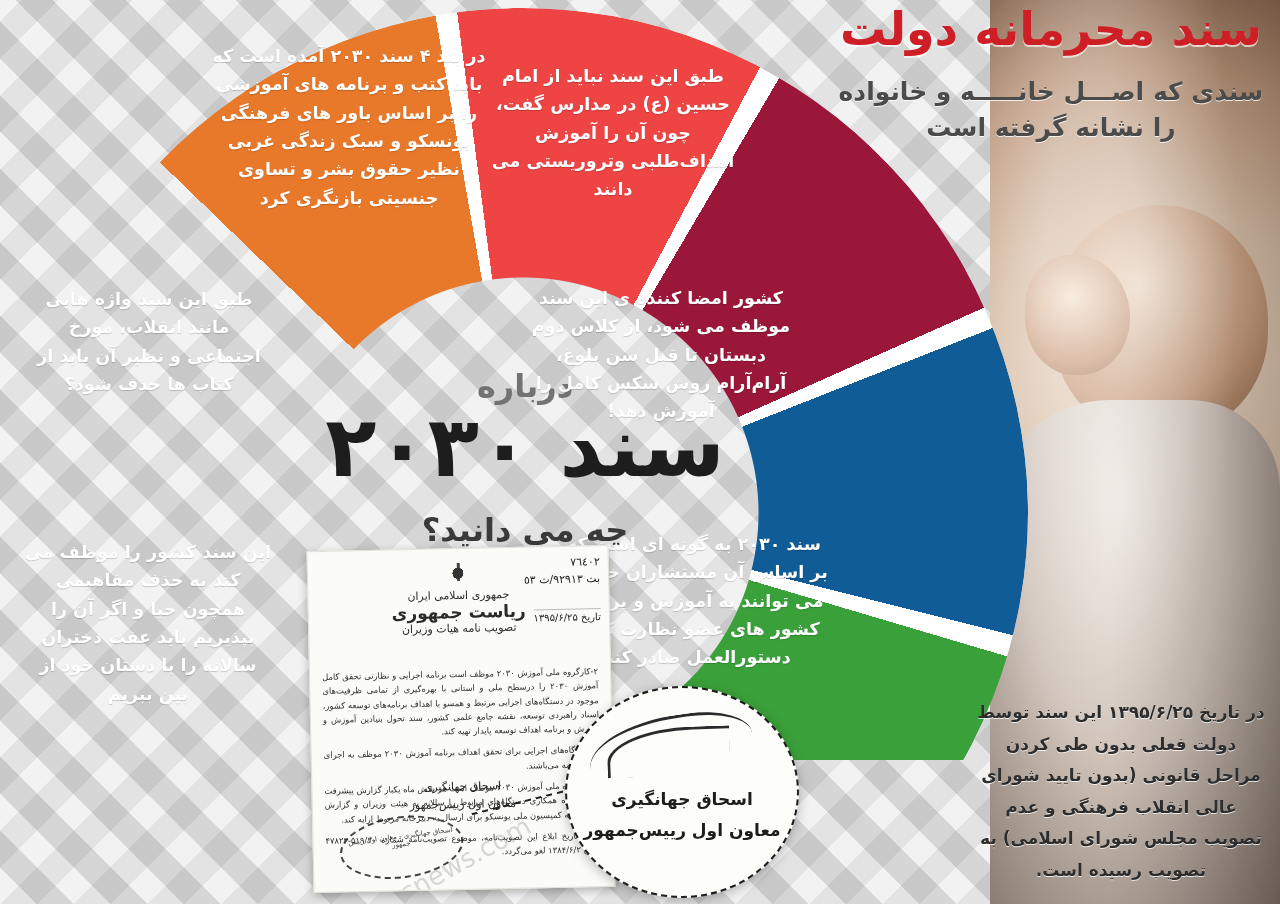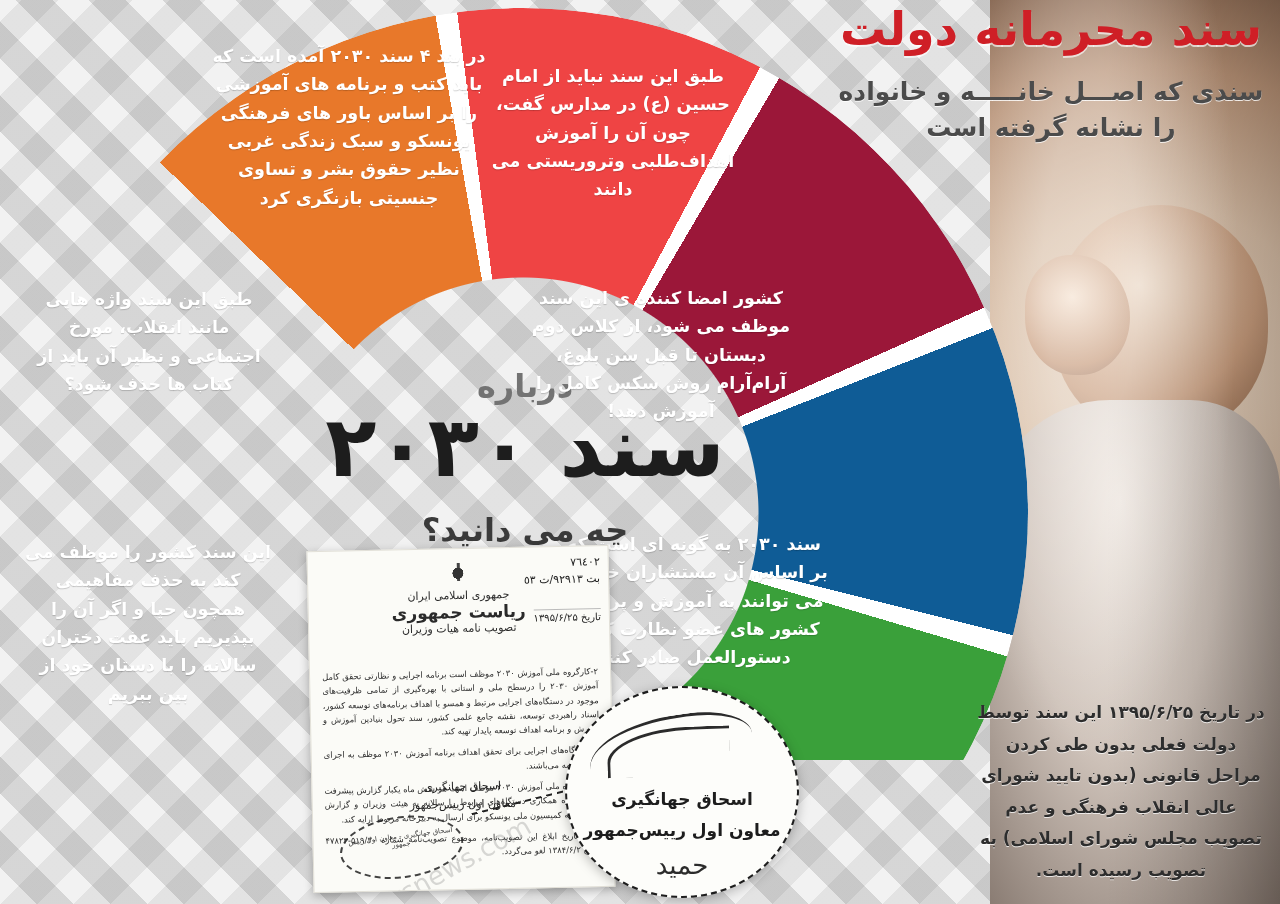--- a/index.html
+++ b/index.html
@@ -232,18 +232,17 @@
   </div>
 
   <div class="bubble-link"></div>
 
   <div class="zoom-bubble">
     <div class="sig-scribble"></div>
     <div class="zname">
       <span>اسحاق جهانگیری</span><br>
       <span>معاون اول رییس‌جمهور</span>
     </div>
-    <div class="zsig">ﺣﻤﯿﺪ</div>
   </div>
 
   <div class="note">در تاریخ ۱۳۹۵/۶/۲۵ این سند توسط دولت فعلی بدون طی کردن مراحل قانونی (بدون تایید شورای عالی انقلاب فرهنگی و عدم تصویب مجلس شورای اسلامی) به تصویب رسیده است.</div>
 
 </div>
 
 </body></html>

